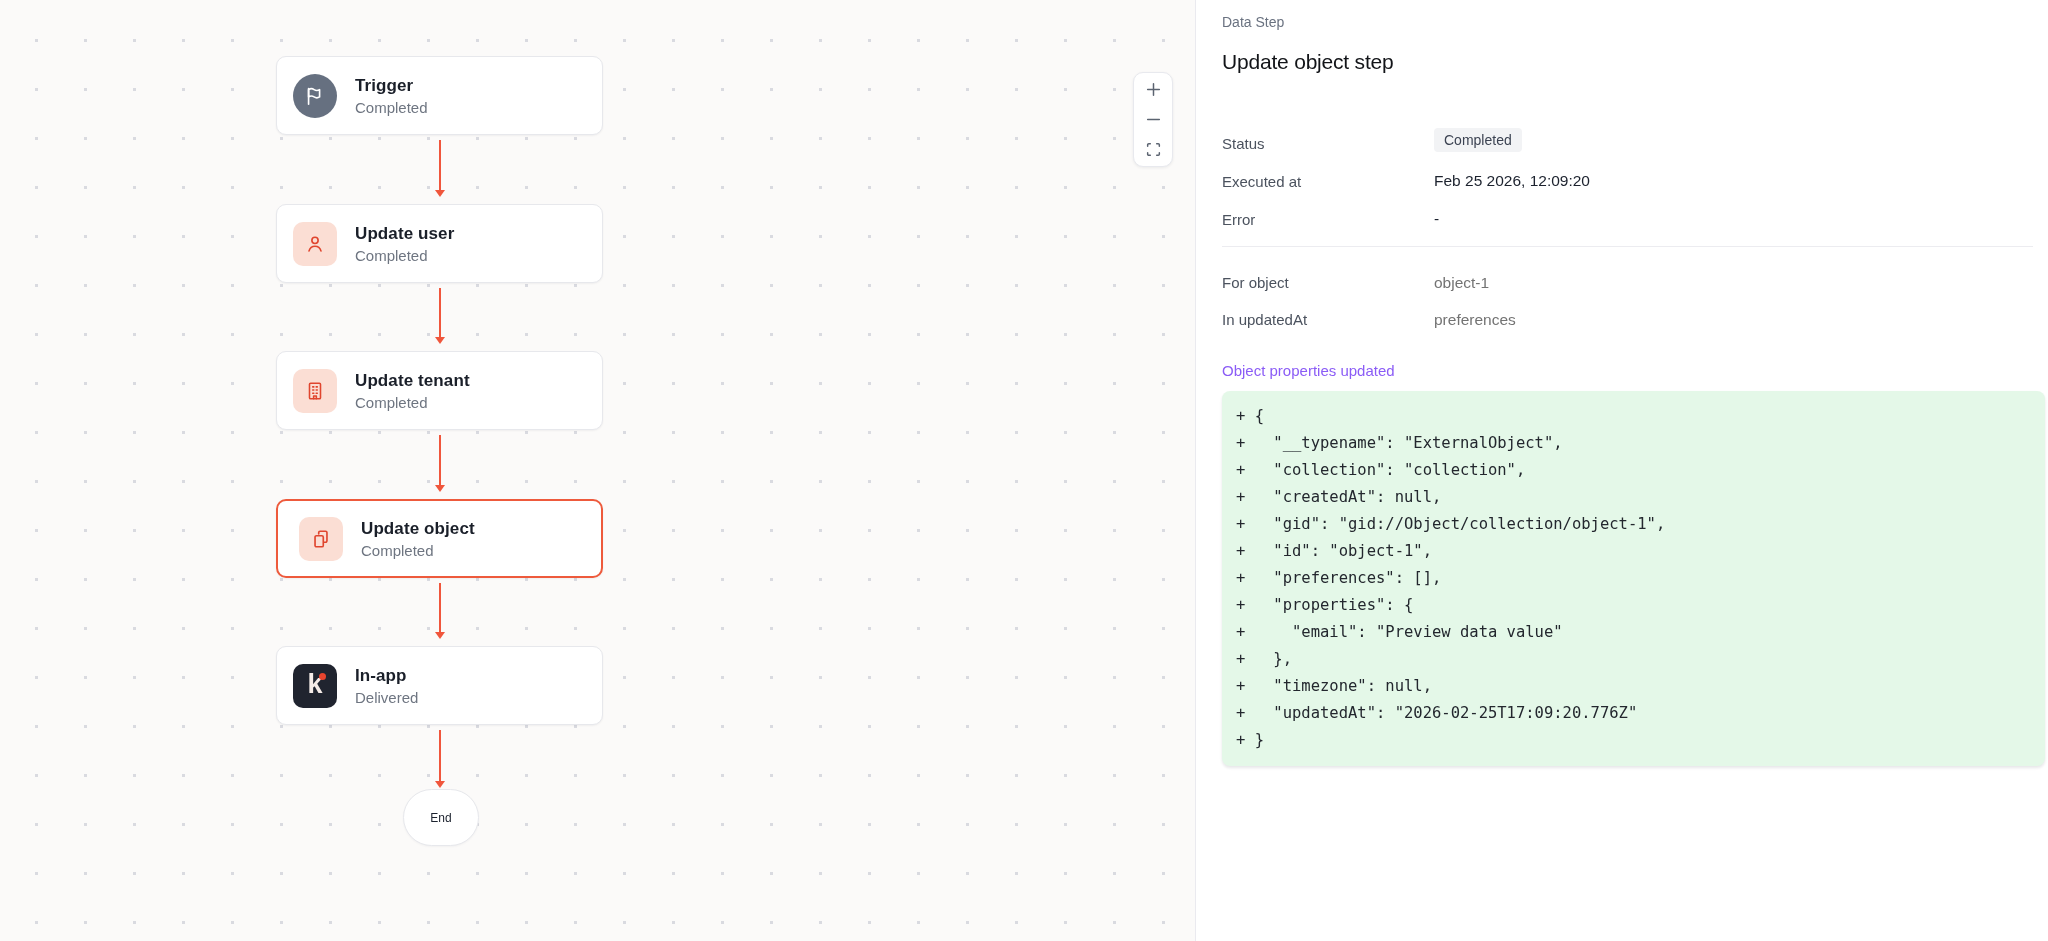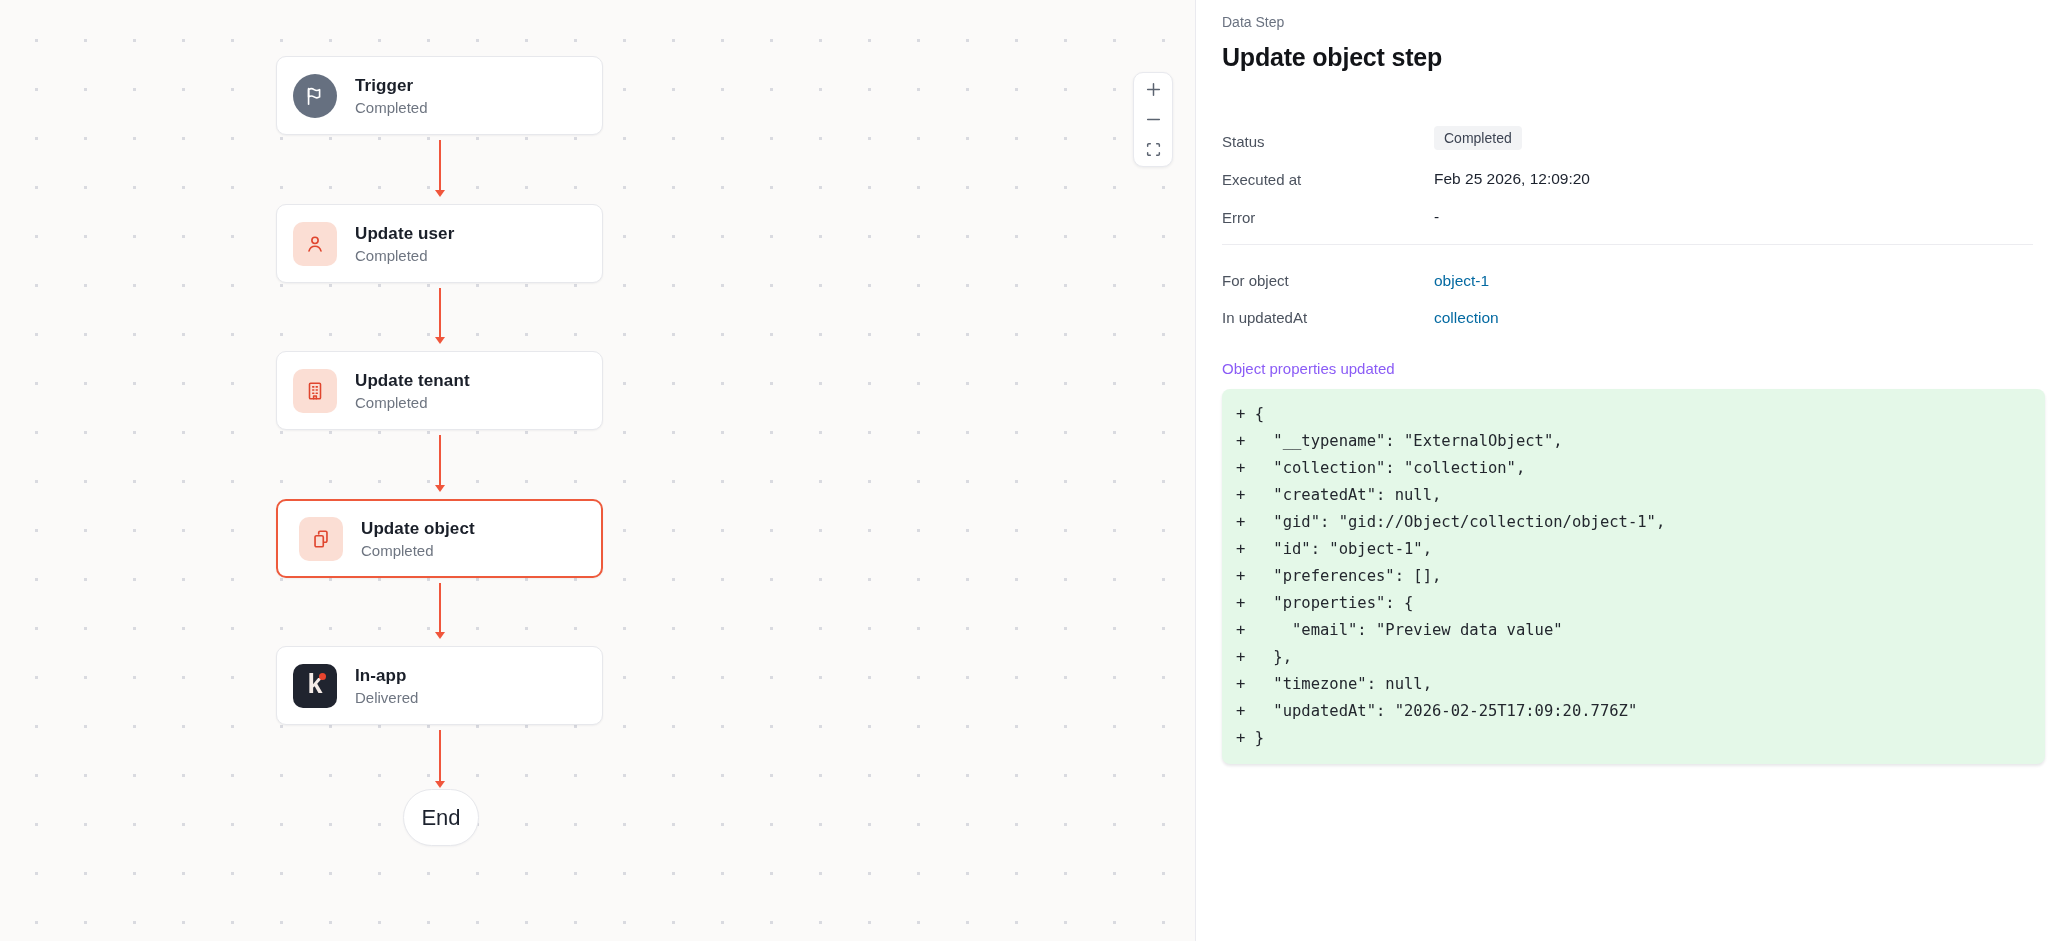--- a/index.html
+++ b/index.html
@@ -44,48 +44,48 @@
     content:""; position:absolute; bottom:-6px; left:-4px;
     border-left:5px solid transparent; border-right:5px solid transparent;
     border-top:7px solid #f0563c;
   }
 
   .end-node {
     position:absolute; left:403px; top:789px; width:76px; height:57px;
     background:#ffffff; border:1px solid #e7e8ec; border-radius:29px;
     box-shadow:0 1px 2px rgba(16,24,40,0.04);
     display:flex; align-items:center; justify-content:center;
-    font-size:22px; font-weight:500; color:#1c222e;
+    font-size:12px; font-weight:500; color:#1c222e;
   }
 
   .zoom-controls {
     position:absolute; left:1133px; top:72px; width:40px; height:95px;
     background:#ffffff; border:1px solid #e8e9ee; border-radius:10px;
     box-shadow:0 1px 3px rgba(16,24,40,0.07);
     display:flex; flex-direction:column; align-items:stretch; padding:2px 0;
   }
   .zc-btn { flex:1; display:flex; align-items:center; justify-content:center;
             color:#5b6370; cursor:pointer; background:none; border:none; }
 
   
   .panel {
     position:absolute; left:1197px; top:0; width:851px; height:941px;
     background:#ffffff; padding:14px 15px 0 25px;
   }
   .eyebrow { font-size:14px; color:#6a7280; }
-  .panel-title { margin-top:13px; font-size:25px; font-weight:700; color:#121418;
+  .panel-title { margin-top:20px; font-size:21px; font-weight:400; color:#121418;
                  letter-spacing:-0.2px; }
 
   .info-rows { margin-top:40px; }
   .info-row { display:flex; align-items:flex-end; height:38px; }
   .info-label { width:212px; flex:0 0 212px; font-size:15px; color:#4b525e; }
   .info-value { font-size:15.5px; color:#1c222e; }
   .badge { background:#f2f3f5; border-radius:4px; padding:4px 10px;
            font-size:14px; color:#3c4352; }
-  .link-value { font-size:15.5px; color:#0369a1; cursor:pointer; }
+  .link-value { font-size:15.5px; color:#737373; cursor:pointer; }
 
   .panel-hr { border:none; border-top:1px solid #ececf0; margin:18px 0 0 0; }
 
   .link-rows { margin-top:17px; }
   .link-row { display:flex; align-items:center; height:37px; }
 
   .code-label { margin-top:24px; font-size:15px; color:#8b5cf6; }
 
   .code-block {
     margin-top:12px; margin-right:-12px;
@@ -216,21 +216,21 @@
 
   <hr class="panel-hr">
 
   <div class="link-rows">
     <div class="link-row">
       <span class="info-label">For object</span>
       <span class="link-value">object-1</span>
     </div>
     <div class="link-row">
       <span class="info-label">In updatedAt</span>
-      <span class="link-value">collection</span>
+      <span class="link-value">preferences</span>
     </div>
   </div>
 
   <div class="code-label">Object properties updated</div>
 
   <div class="code-block">
     <div class="code-line">+ {</div>
     <div class="code-line">+   "__typename": "ExternalObject",</div>
     <div class="code-line">+   "collection": "collection",</div>
     <div class="code-line">+   "createdAt": null,</div>

